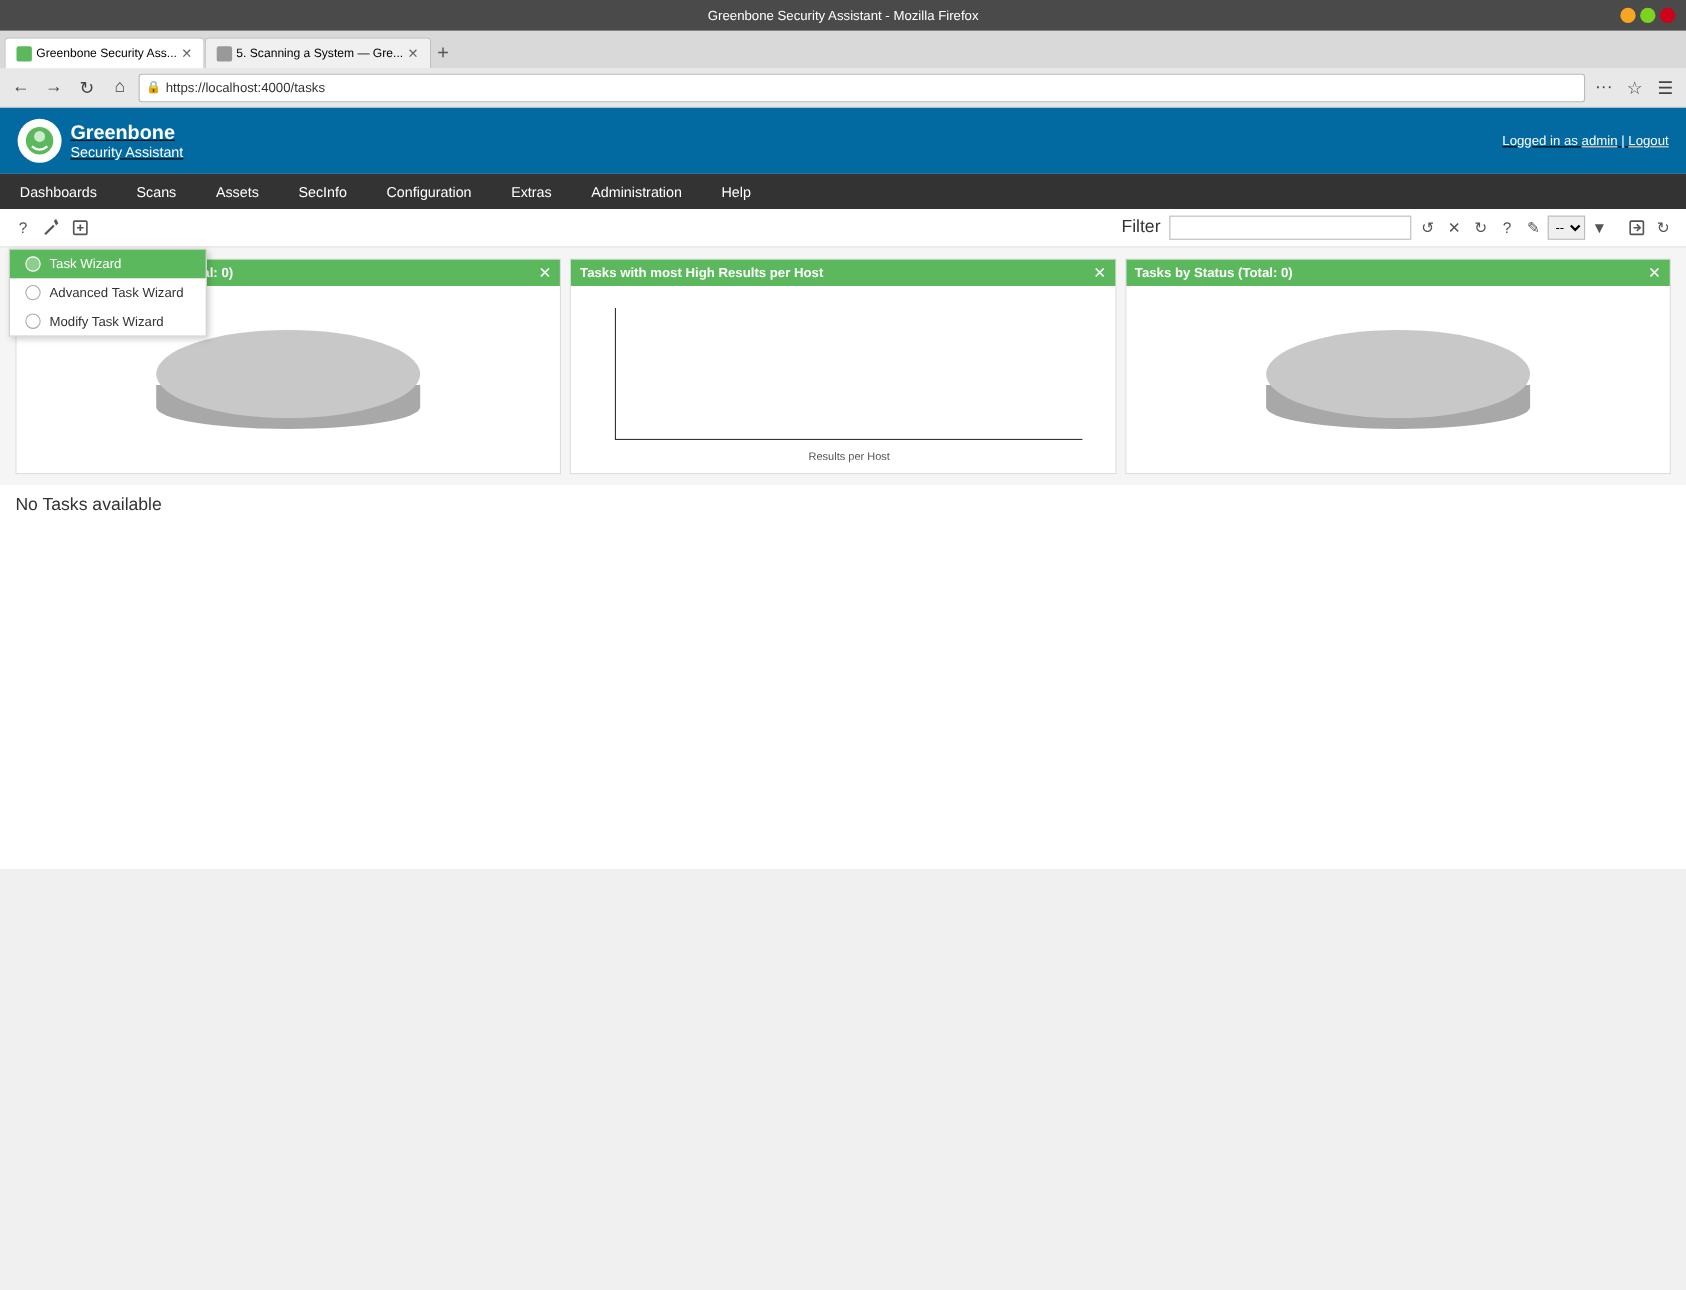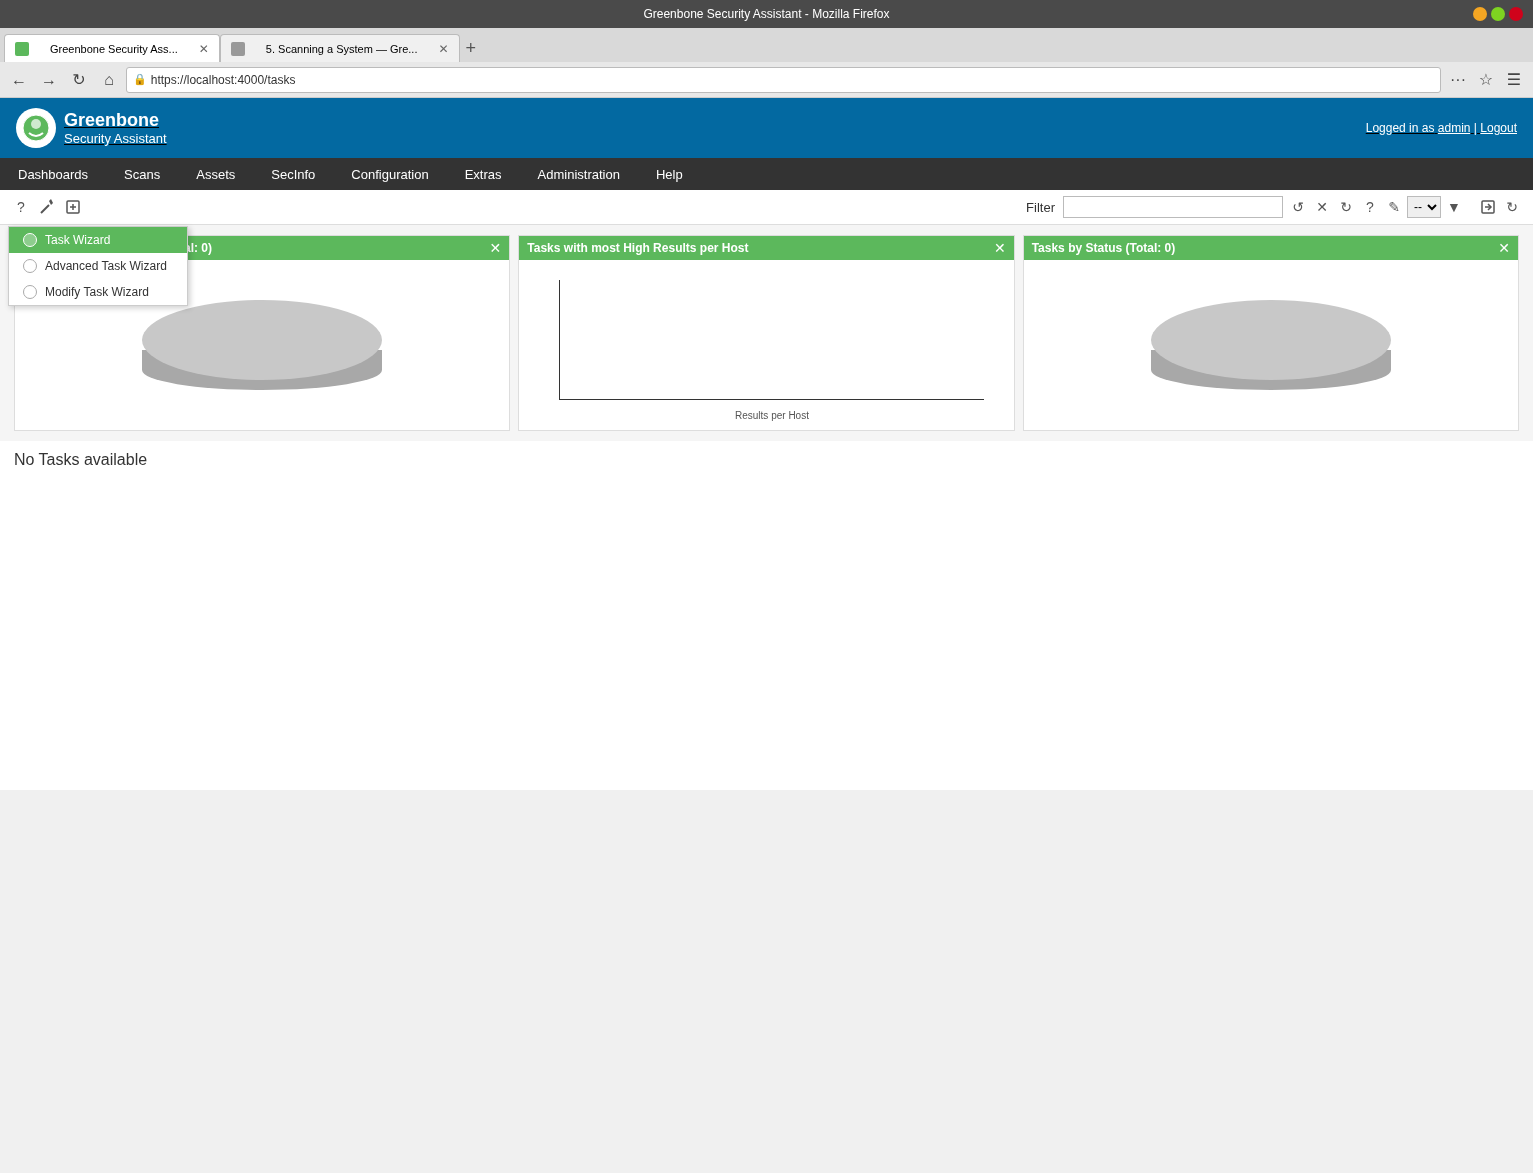--- a/index.html
+++ b/index.html
@@ -41,21 +41,21 @@
     }
     .browser-tab {
       background: #f0f0f0;
       border: 1px solid #bbb;
       border-bottom: none;
       border-radius: 4px 4px 0 0;
       padding: 4px 10px;
       font-size: 11px;
       display: flex;
       align-items: center;
-      gap: 21px;
+      gap: 4px;
       height: 28px;
       cursor: pointer;
     }
     .browser-tab.active {
       background: #fff;
       z-index: 2;
     }
     .browser-tab .tab-close {
       font-size: 12px;
       color: #666;
@@ -181,21 +181,21 @@
     }
     .toolbar-btn {
       background: none;
       border: none;
       cursor: pointer;
       font-size: 14px;
       color: #555;
       width: 22px; height: 22px;
       display: flex; align-items: center; justify-content: center;
     }
-    .filter-label { margin-left: auto; font-size: 13px; color: #333; padding-right: 4px; text-align: center; }
+    .filter-label { margin-left: auto; font-size: 16px; color: #333; padding-right: 4px; text-align: center; }
     .filter-input {
       border: 1px solid #bbb;
       padding: 2px 4px;
       font-size: 12px;
       width: 220px;
       height: 22px;
     }
     .filter-btns { display: flex; gap: 2px; align-items: center; }
     .filter-btn {
       background: none;

